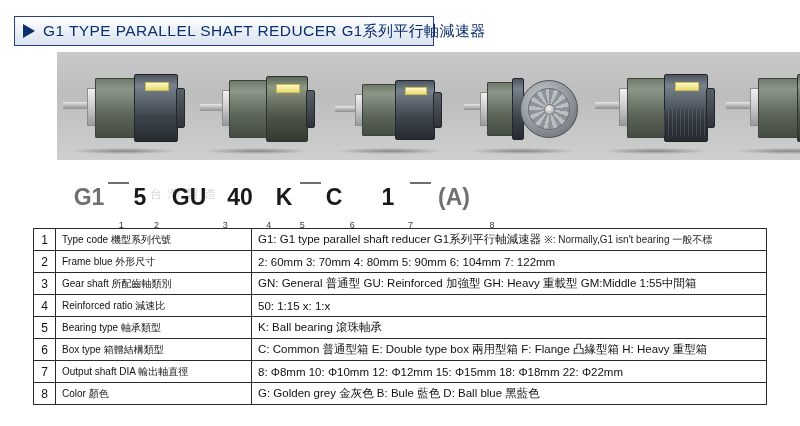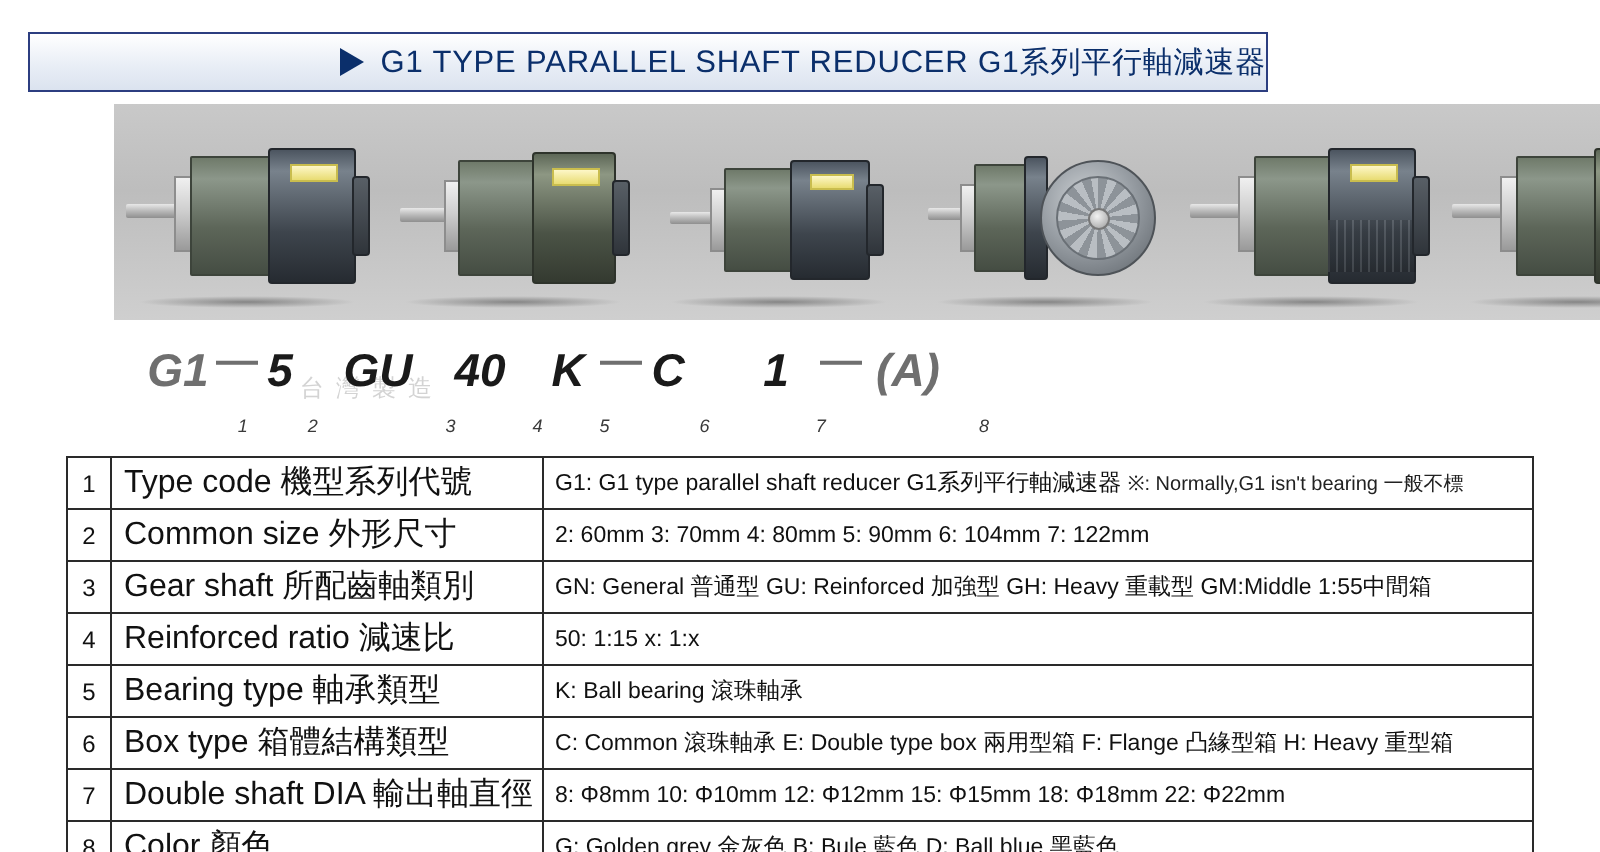--- a/index.html
+++ b/index.html
@@ -10,26 +10,25 @@
     font-family: "Liberation Sans", sans-serif;
     color: #111;
     position: relative;
     overflow: hidden;
   }
 
   
   .title-wrap {
     position: absolute;
     left: 14px; top: 16px;
-    width: 620px; height: 30px;
+    width: 420px; height: 30px;
     border: 1px solid #2c3e80;
     background: linear-gradient(to bottom, #ffffff 0%, #e9eef6 55%, #dbe3ef 100%);
     display: flex; align-items: center;
     padding-left: 8px;
-    justify-content: flex-end;
   }
   .title-arrow {
     width: 0; height: 0;
     border-top: 7px solid transparent;
     border-bottom: 7px solid transparent;
     border-left: 12px solid #0b2f6b;
     margin-right: 8px;
     flex: none;
   }
   .title-text {
@@ -132,28 +131,27 @@
   }
 
   
   .code-line {
     position: absolute;
     left: 72px; top: 168px;
     width: 430px; height: 42px;
   }
   .code-item {
     position: absolute;
-    top: 4px;
+    top: 16px;
     text-align: center;
     font-weight: bold;
     color: #6f6f6f;
     font-size: 23px;
     line-height: 26px;
     white-space: nowrap;
-    font-style: italic;
   }
   .code-item.dark { color: #1a1a1a; }
   .code-num {
     position: absolute;
     top: 28px;
     width: 100%;
     text-align: center;
     font-size: 9px;
     font-weight: normal;
     color: #3a3a3a;
@@ -190,21 +188,21 @@
     vertical-align: middle;
     white-space: nowrap;
   }
   .spec td.idx {
     width: 22px;
     text-align: center;
     font-size: 12px;
   }
   .spec td.name {
     width: 196px;
-    font-size: 16px;
+    font-size: 10px;
     padding-left: 6px;
   }
   .spec td.val {
     font-size: 11.5px;
     padding-left: 6px;
   }
   .note {
     color: #222;
     font-size: 10px;
   }
@@ -333,46 +331,46 @@
     <tr>
       <td class="idx">1</td>
       <td class="name">Type code  機型系列代號</td>
       <td class="val">
         <span>G1: G1 type parallel shaft reducer  G1系列平行軸減速器</span>
         <span class="note">※: Normally,G1 isn't bearing  一般不標</span>
       </td>
     </tr>
     <tr>
       <td class="idx">2</td>
-      <td class="name">Common size  外形尺寸</td>
+      <td class="name">Frame blue  外形尺寸</td>
       <td class="val">2: 60mm        3: 70mm        4: 80mm        5: 90mm        6: 104mm        7: 122mm</td>
     </tr>
     <tr>
       <td class="idx">3</td>
       <td class="name">Gear shaft  所配齒軸類別</td>
       <td class="val">GN: General  普通型      GU: Reinforced  加強型    GH: Heavy  重載型   GM:Middle  1:55中間箱</td>
     </tr>
     <tr>
       <td class="idx">4</td>
       <td class="name">Reinforced ratio  減速比</td>
       <td class="val">50:  1:15                x:  1:x</td>
     </tr>
     <tr>
       <td class="idx">5</td>
       <td class="name">Bearing type  軸承類型</td>
       <td class="val">K: Ball bearing  滾珠軸承</td>
     </tr>
     <tr>
       <td class="idx">6</td>
       <td class="name">Box type  箱體結構類型</td>
-      <td class="val">C: Common  滾珠軸承    E: Double type box  兩用型箱    F: Flange  凸緣型箱    H: Heavy  重型箱</td>
+      <td class="val">C: Common  普通型箱    E: Double type box  兩用型箱    F: Flange  凸緣型箱    H: Heavy  重型箱</td>
     </tr>
     <tr>
       <td class="idx">7</td>
-      <td class="name">Double shaft DIA  輸出軸直徑</td>
+      <td class="name">Output shaft DIA  輸出軸直徑</td>
       <td class="val">8: Φ8mm     10: Φ10mm     12: Φ12mm     15: Φ15mm     18: Φ18mm  22: Φ22mm</td>
     </tr>
     <tr>
       <td class="idx">8</td>
       <td class="name">Color 顏色</td>
       <td class="val">G: Golden grey  金灰色       B: Bule  藍色       D: Ball blue  黑藍色</td>
     </tr>
   </tbody>
 </table>
 

